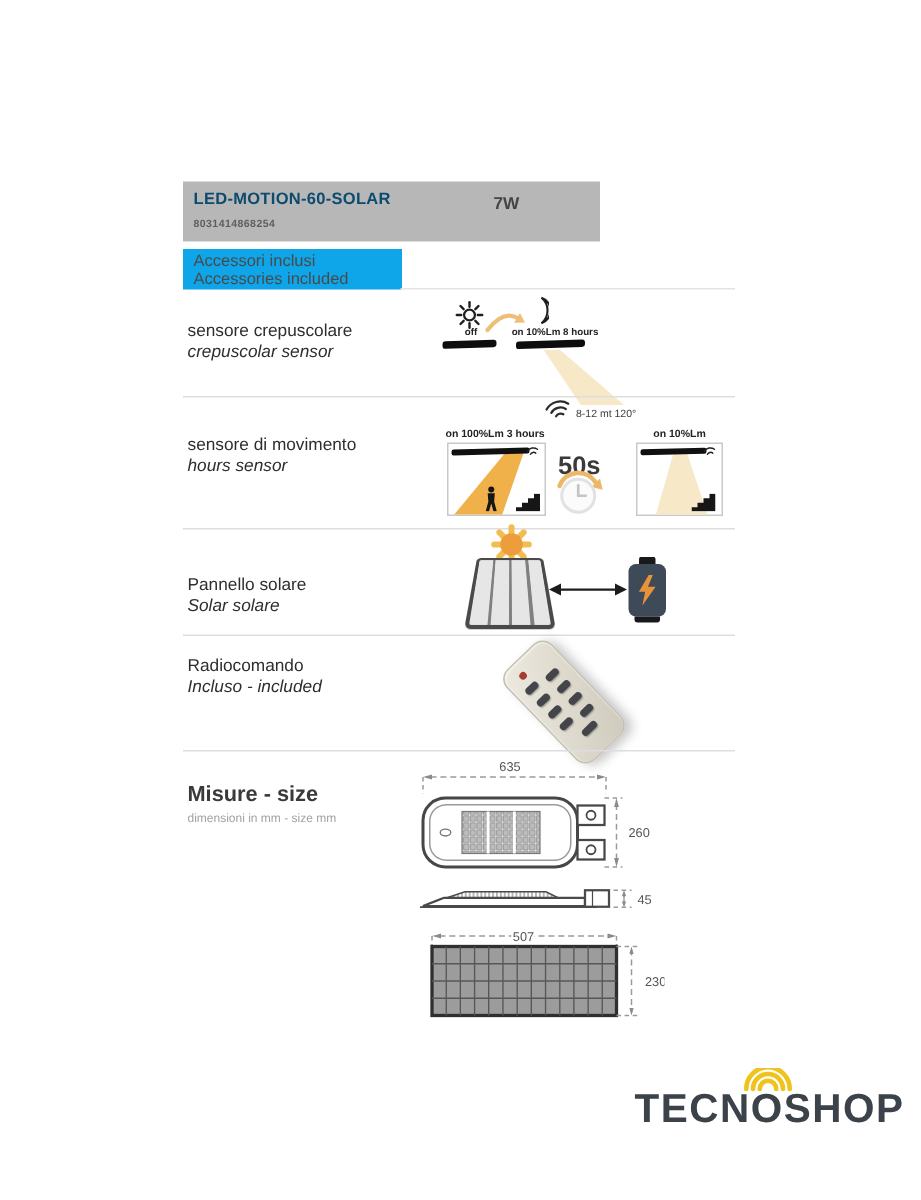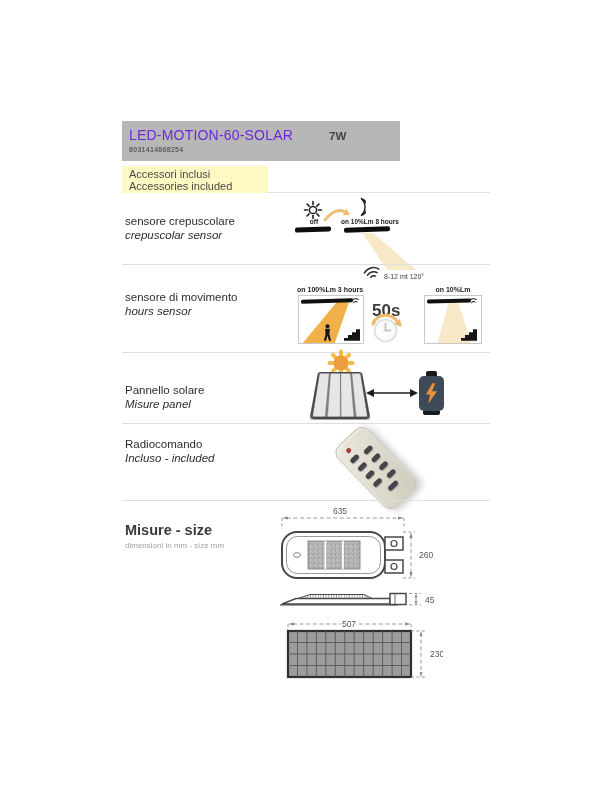--- a/index.html
+++ b/index.html
@@ -2,25 +2,25 @@
 <html><head>
 <meta charset="utf-8">
 <style>
   html,body { margin:0; padding:0; }
   body { width:614px; height:800px; background:#ffffff; font-family:"Liberation Sans",sans-serif; position:relative; overflow:hidden; }
   .abs { position:absolute; }
   .page { position:absolute; inset:0; }
 
   
   .hdr-bar { position:absolute; left:122px; top:121px; width:278px; height:40px; background:#b7b7b7; }
-  .hdr-name { position:absolute; left:7px; top:6px; font-size:14px; font-weight:normal; color:#6d28d9; letter-spacing:.2px; }
+  .hdr-name { position:absolute; left:7px; top:6px; font-size:11px; font-weight:bold; color:#0c4a6e; letter-spacing:.2px; }
   .hdr-power { position:absolute; left:207px; top:9px; font-size:11.5px; font-weight:bold; color:#444; }
   .hdr-ean { position:absolute; left:7px; top:25px; font-size:7px; font-weight:bold; color:#5e5e5e; letter-spacing:.3px; }
 
-  .acc-box { position:absolute; left:122px; top:166px; width:146px; height:27px; background:#fef9c3; padding:2px 0 0 7px; box-sizing:border-box; }
+  .acc-box { position:absolute; left:122px; top:166px; width:146px; height:27px; background:#0ea5e9; padding:2px 0 0 7px; box-sizing:border-box; }
   .acc-box div { font-size:11px; color:#4a4a4a; line-height:12px; }
   .acc-box .en { }
 
   .divider { position:absolute; left:122px; width:368px; height:1px; background:#dedede; }
 
   .row-label { position:absolute; left:125px; font-size:11.5px; color:#2e2e2e; line-height:13.5px; }
   .row-label .en { font-style:italic; }
 
   .tiny { position:absolute; font-size:6.5px; font-weight:bold; color:#222; text-align:center; }
   .lamp { position:absolute; height:5px; background:#0d0d0d; border-radius:2px; transform:skewY(-2deg); }
@@ -171,21 +171,21 @@
     </svg>
     <svg class="abs" style="right:4px; bottom:2px;" width="16" height="12" viewBox="0 0 18 13">
       <path d="M0 13 v-3 h4.5 v-3.4 h4.5 v-3.3 h4.5 V0 H18 v13 z" fill="#161616"></path>
     </svg>
   </div>
 
   <div class="divider" style="top:352px;"></div>
 
   <div class="row-label" style="top:384px;">
     <div>Pannello solare</div>
-    <div class="en">Misure panel</div>
+    <div class="en">Solar solare</div>
   </div>
 
   <svg class="abs" style="left:326px; top:348px;" width="30" height="30" viewBox="0 0 30 30">
     <g stroke="#f2bc4e" stroke-width="4" stroke-linecap="round">
       <line x1="22.5" y1="15" x2="26.5" y2="15"></line>
         <line x1="20.3" y1="20.3" x2="23.1" y2="23.1"></line>
       <line x1="15" y1="22.5" x2="15" y2="26.5"></line>
         <line x1="9.7" y1="20.3" x2="6.9" y2="23.1"></line>
       <line x1="7.5" y1="15" x2="3.5" y2="15"></line>
         <line x1="9.7" y1="9.7" x2="6.9" y2="6.9"></line>
@@ -300,14 +300,23 @@
     <path d="M14.5 15 V61 M23.9 15 V61 M33.4 15 V61 M42.8 15 V61 M52.3 15 V61 M61.8 15 V61 M71.2 15 V61 M80.7 15 V61 M90.2 15 V61 M99.6 15 V61 M109.1 15 V61 M118.5 15 V61" stroke="#575757" stroke-width="0.9"></path>
     <path d="M5 26.5 H128 M5 38 H128 M5 49.5 H128" stroke="#575757" stroke-width="0.9"></path>
     <line x1="128" y1="15" x2="144" y2="15" stroke="#9a9a9a" stroke-width="1" stroke-dasharray="3 2.4"></line>
     <line x1="128" y1="61" x2="144" y2="61" stroke="#9a9a9a" stroke-width="1" stroke-dasharray="3 2.4"></line>
     <line x1="138" y1="17" x2="138" y2="59" stroke="#9a9a9a" stroke-width="1" stroke-dasharray="4 2.6"></line>
     <polygon points="138,15 136.6,20 139.4,20" fill="#8a8a8a"></polygon>
     <polygon points="138,61 136.6,56 139.4,56" fill="#8a8a8a"></polygon>
     <text class="dim-text" x="147" y="41">230</text>
   </svg>
 
+  <div class="logo">
+    <div class="logo-text"><span>TECN</span><span class="logo-o"><svg class="logo-arcs" width="34" height="16" viewBox="0 0 34 16">
+            <g stroke="#f0c31c" stroke-width="3.1" fill="none" stroke-linecap="round">
+              <path d="M11.5 14 a5.5 5.5 0 0 1 11 0"></path>
+              <path d="M7 14 a10 10 0 0 1 20 0"></path>
+              <path d="M2.5 14 a14.5 14.5 0 0 1 29 0"></path>
+            </g>
+          </svg><span>O</span></span><span>SHOP</span></div>
+  </div>
 
 </div>
 
 </body></html>

